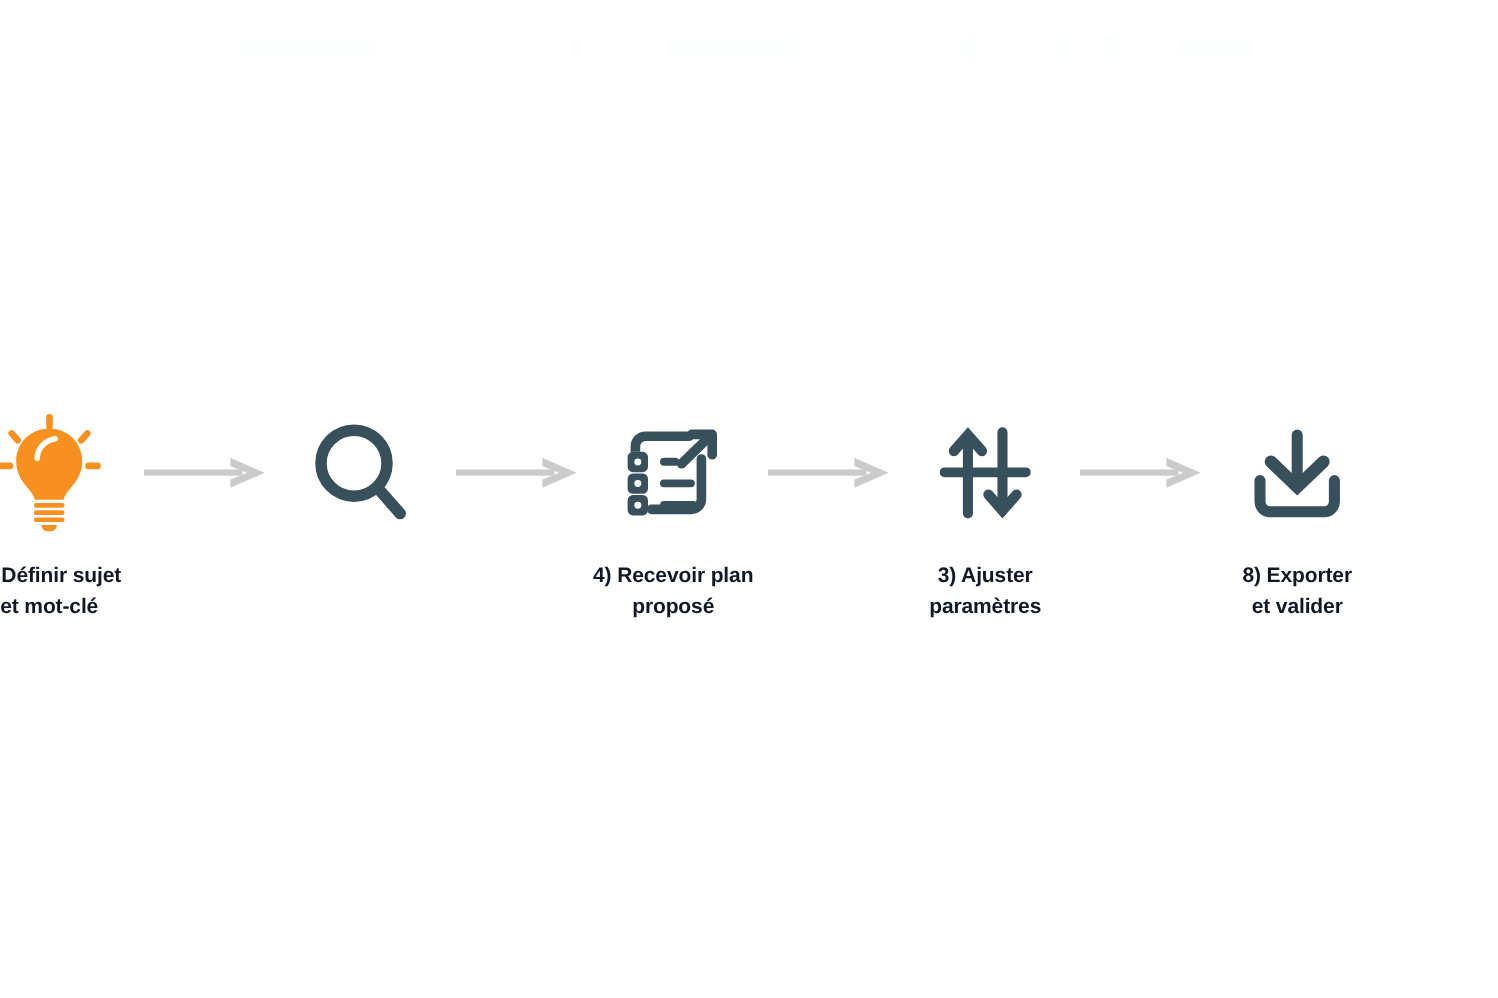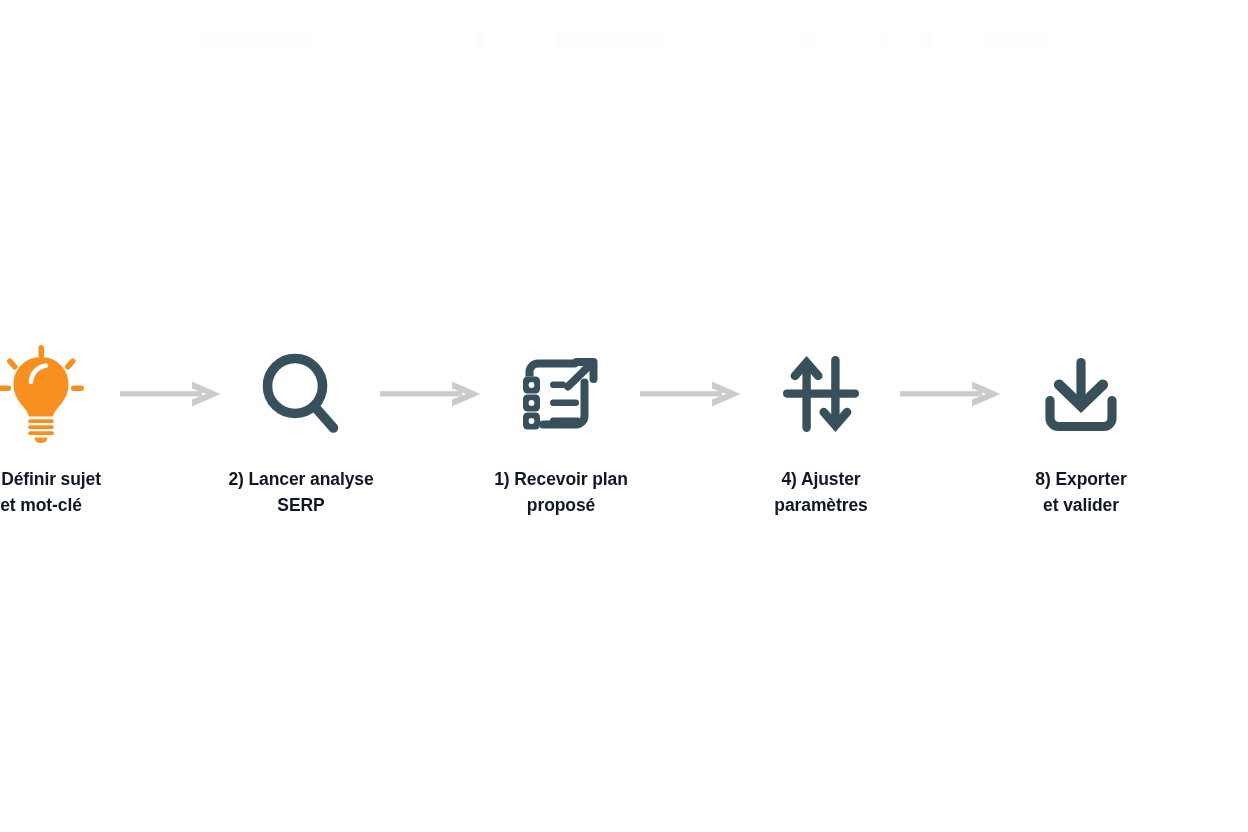--- a/index.html
+++ b/index.html
@@ -141,22 +141,20 @@
 
     <div class="step">
       <div class="icon-wrap">
         <svg width="78" height="82" viewBox="0 0 78 82" aria-hidden="true">
           <g fill="none" stroke="#37505C" stroke-width="9.6" stroke-linecap="round">
             <circle cx="33" cy="33" r="27.5"></circle>
             <line x1="53" y1="54" x2="71.5" y2="75"></line>
           </g>
         </svg>
       </div>
-      <div class="step-label">2) Lancer analyse
-SERP</div>
     </div>
 
     <div class="connector">
       <svg width="102" height="26" viewBox="0 0 102 26" aria-hidden="true">
         <rect x="0" y="10.2" width="82" height="5.2" fill="#CBCBCB"></rect>
         <path d="M72 0.5 L100.5 13 L72 25.5 L72 18.5 L86 13 L72 7.5 Z" fill="#CBCBCB"></path>
       </svg>
     </div>
 
     <div class="step">
@@ -183,21 +181,21 @@
             <rect x="2" y="39.5" width="17" height="17" rx="4.5" fill="#37505C"></rect>
             <circle cx="10.5" cy="48" r="2.9" fill="#ffffff"></circle>
           </g>
           <g>
             <rect x="2" y="57.5" width="17" height="17" rx="4.5" fill="#ffffff"></rect>
             <rect x="2" y="57.5" width="17" height="17" rx="4.5" fill="#37505C"></rect>
             <circle cx="10.5" cy="66" r="2.9" fill="#ffffff"></circle>
           </g>
         </svg>
       </div>
-      <div class="step-label">1) Recevoir plan
+      <div class="step-label">4) Recevoir plan
 proposé</div>
     </div>
 
     <div class="connector">
       <svg width="102" height="26" viewBox="0 0 102 26" aria-hidden="true">
         <rect x="0" y="10.2" width="82" height="5.2" fill="#CBCBCB"></rect>
         <path d="M72 0.5 L100.5 13 L72 25.5 L72 18.5 L86 13 L72 7.5 Z" fill="#CBCBCB"></path>
       </svg>
     </div>
 
@@ -209,21 +207,21 @@
             <rect x="0" y="36.5" width="76" height="8.2" rx="4.1"></rect>
 
             <rect x="19.4" y="16" width="8.4" height="63" rx="4.2"></rect>
             <path d="M23.6 3 L38.5 20 A4.3 4.3 0 0 1 32 25.7 L23.6 16 L15.2 25.7 A4.3 4.3 0 0 1 8.7 20 Z"></path>
 
             <rect x="48.2" y="3" width="8.4" height="63" rx="4.2"></rect>
             <path d="M52.4 79 L37.5 62 A4.3 4.3 0 0 1 44 56.3 L52.4 66 L60.8 56.3 A4.3 4.3 0 0 1 67.3 62 Z"></path>
           </g>
         </svg>
       </div>
-      <div class="step-label">4) Ajuster
+      <div class="step-label">3) Ajuster
 paramètres</div>
     </div>
 
     <div class="connector">
       <svg width="102" height="26" viewBox="0 0 102 26" aria-hidden="true">
         <rect x="0" y="10.2" width="82" height="5.2" fill="#CBCBCB"></rect>
         <path d="M72 0.5 L100.5 13 L72 25.5 L72 18.5 L86 13 L72 7.5 Z" fill="#CBCBCB"></path>
       </svg>
     </div>
 

